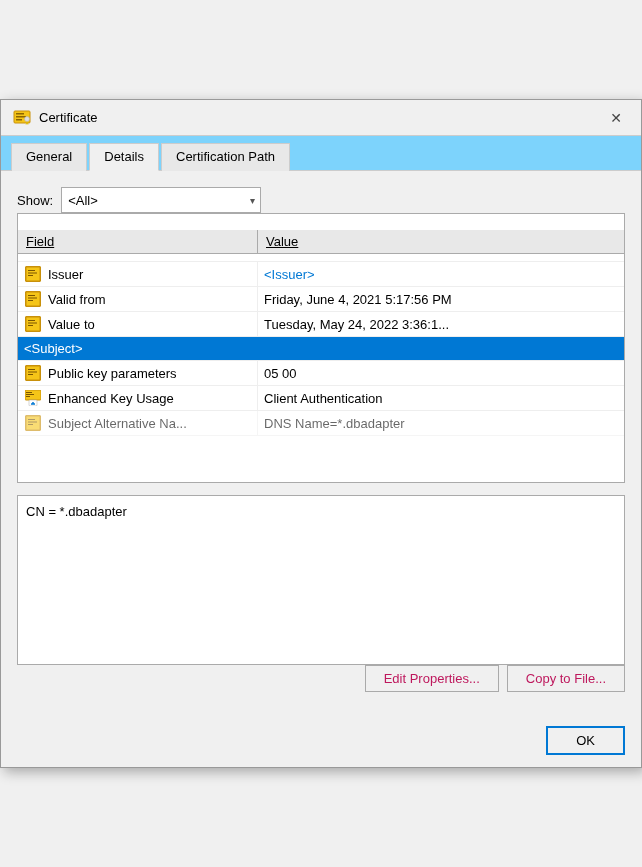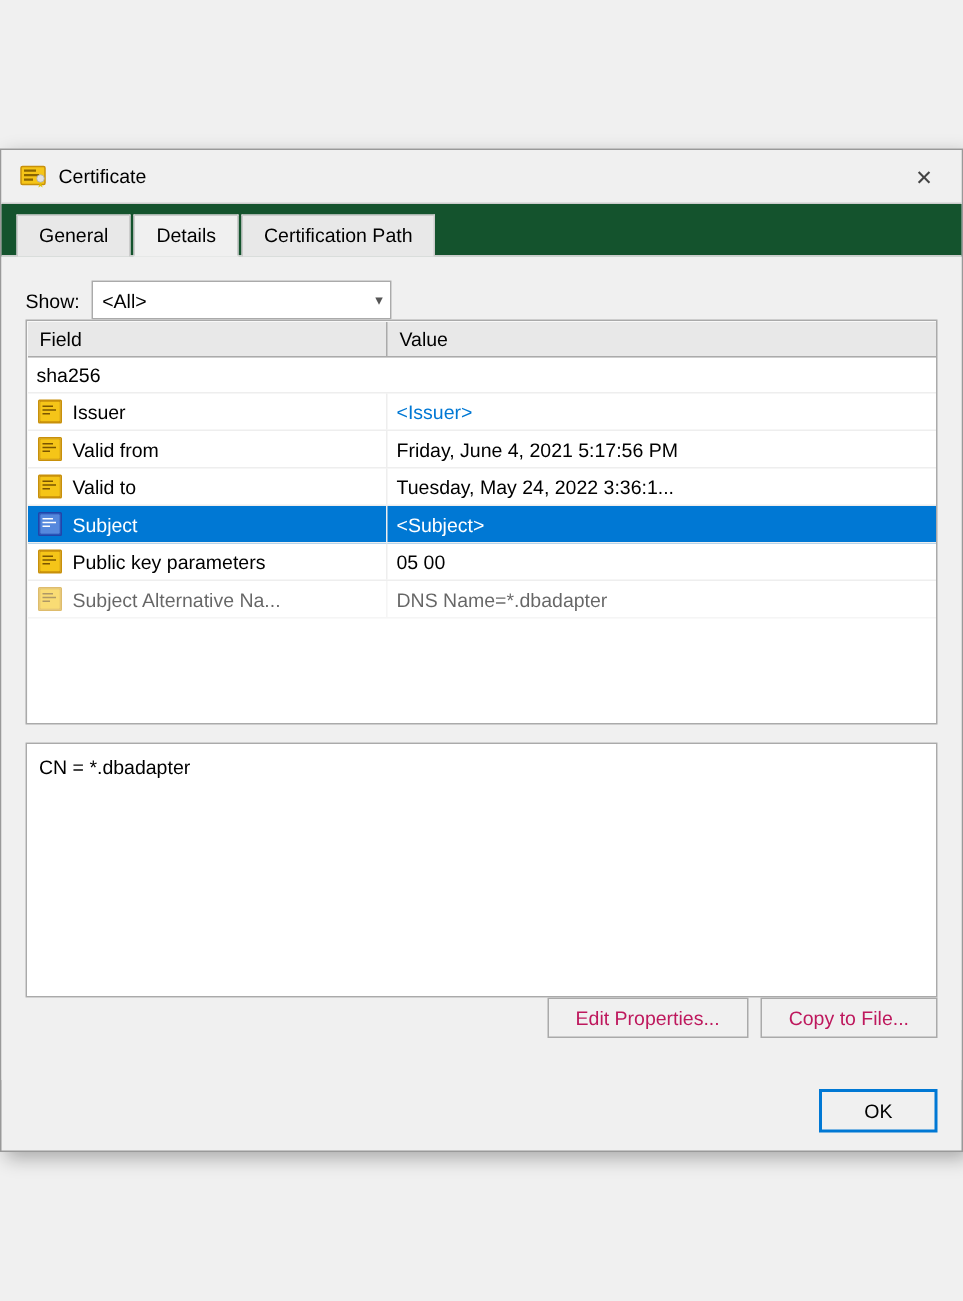--- a/index.html
+++ b/index.html
@@ -51,21 +51,21 @@
       border: none;
       cursor: pointer;
       font-size: 14px;
       display: flex;
       align-items: center;
       justify-content: center;
       color: #444;
     }
     .tabs {
       display: flex;
-      background: #14532d;
+      background: #7dd3fc;
       padding: 6px 10px 0 10px;
       border-bottom: 1px solid #ccc;
     }
     .tab {
       padding: 5px 14px 6px 14px;
       cursor: pointer;
       font-size: 13px;
       border: 1px solid #ccc;
       border-bottom: none;
       background: #e8e8e8;
@@ -124,21 +124,22 @@
       overflow-y: auto;
       margin-bottom: 12px;
     }
     .table-header {
       display: flex;
       background: #e8e8e8;
       border-bottom: 1px solid #aaa;
       font-size: 13px;
       font-weight: normal;
       position: sticky;
-      top: 0;
+      top: 16px;
+      text-decoration: underline;
     }
     .th-field {
       width: 240px;
       padding: 4px 8px;
       border-right: 1px solid #aaa;
       font-weight: normal;
     }
     .th-value {
       flex: 1;
       padding: 4px 8px;
@@ -353,39 +354,26 @@
               <div class="row-icon">
                 <div class="cert-icon">
                   <svg width="14" height="14" viewBox="0 0 14 14">
                     <rect x="0" y="0" width="14" height="14" rx="1" fill="#f5c518" stroke="#c8900a" stroke-width="1"></rect>
                     <rect x="2" y="3" width="7" height="1" fill="#7a5500"></rect>
                     <rect x="2" y="5.5" width="9" height="1" fill="#7a5500"></rect>
                     <rect x="2" y="8" width="5" height="1" fill="#7a5500"></rect>
                   </svg>
                 </div>
               </div>
-              <span>Valid to</span>
+              <span>Value to</span>
             </div>
             <div class="row-value">Tuesday, May 24, 2022 3:36:1...</div>
           </div>
 
           <div class="table-row selected">
-            <div class="row-field">
-              <div class="row-icon">
-                <div class="cert-icon" style="background: linear-gradient(135deg,#88aaee,#4466cc); border-color:#2244aa;">
-                  <svg width="14" height="14" viewBox="0 0 14 14">
-                    <rect x="0" y="0" width="14" height="14" rx="1" fill="#5588dd" stroke="#2244aa" stroke-width="1"></rect>
-                    <rect x="2" y="3" width="7" height="1" fill="white"></rect>
-                    <rect x="2" y="5.5" width="9" height="1" fill="white"></rect>
-                    <rect x="2" y="8" width="5" height="1" fill="white"></rect>
-                  </svg>
-                </div>
-              </div>
-              <span>Subject</span>
-            </div>
             <div class="row-value">&lt;Subject&gt;</div>
           </div>
 
 
           <div class="table-row">
             <div class="row-field">
               <div class="row-icon">
                 <div class="cert-icon">
                   <svg width="14" height="14" viewBox="0 0 14 14">
                     <rect x="0" y="0" width="14" height="14" rx="1" fill="#f5c518" stroke="#c8900a" stroke-width="1"></rect>
@@ -393,20 +381,36 @@
                     <rect x="2" y="5.5" width="9" height="1" fill="#7a5500"></rect>
                     <rect x="2" y="8" width="5" height="1" fill="#7a5500"></rect>
                   </svg>
                 </div>
               </div>
               <span>Public key parameters</span>
             </div>
             <div class="row-value">05 00</div>
           </div>
 
+          <div class="table-row">
+            <div class="row-field">
+              <div class="row-icon">
+                <svg width="16" height="16" viewBox="0 0 16 16">
+                  <rect x="0" y="0" width="16" height="10" rx="1" fill="#f5c518" stroke="#c8900a" stroke-width="1"></rect>
+                  <rect x="1" y="2" width="6" height="1" fill="#7a5500"></rect>
+                  <rect x="1" y="4" width="8" height="1" fill="#7a5500"></rect>
+                  <rect x="1" y="6" width="4" height="1" fill="#7a5500"></rect>
+                  <rect x="4" y="10" width="8" height="6" rx="1" fill="white" stroke="#aaa" stroke-width="0.5"></rect>
+                  <path d="M8 12 L8 14 M6 14 L10 14" stroke="#0078d4" stroke-width="1.5"></path>
+                </svg>
+              </div>
+              <span>Enhanced Key Usage</span>
+            </div>
+            <div class="row-value">Client Authentication</div>
+          </div>
 
           <div class="table-row" style="opacity:0.6;">
             <div class="row-field">
               <div class="row-icon">
                 <div class="cert-icon">
                   <svg width="14" height="14" viewBox="0 0 14 14">
                     <rect x="0" y="0" width="14" height="14" rx="1" fill="#f5c518" stroke="#c8900a" stroke-width="1"></rect>
                     <rect x="2" y="3" width="7" height="1" fill="#7a5500"></rect>
                     <rect x="2" y="5.5" width="9" height="1" fill="#7a5500"></rect>
                     <rect x="2" y="8" width="5" height="1" fill="#7a5500"></rect>

